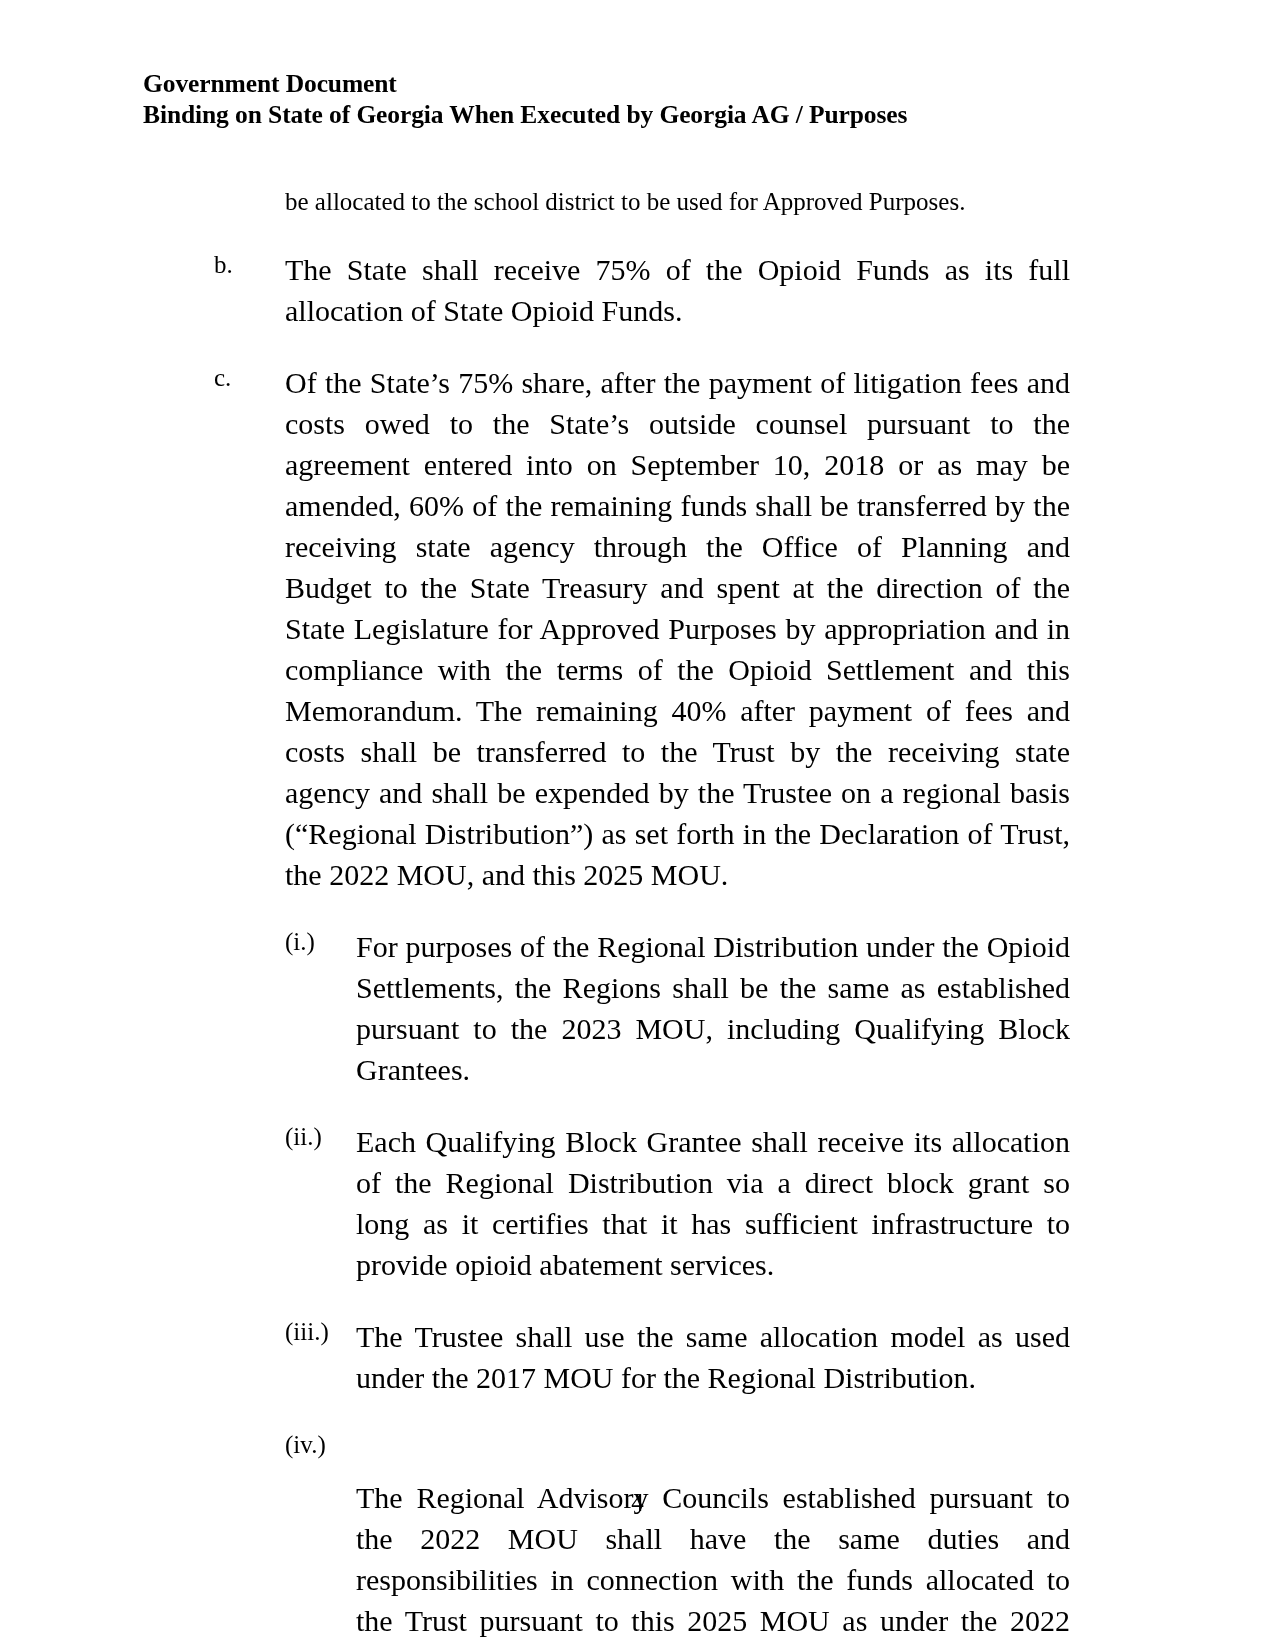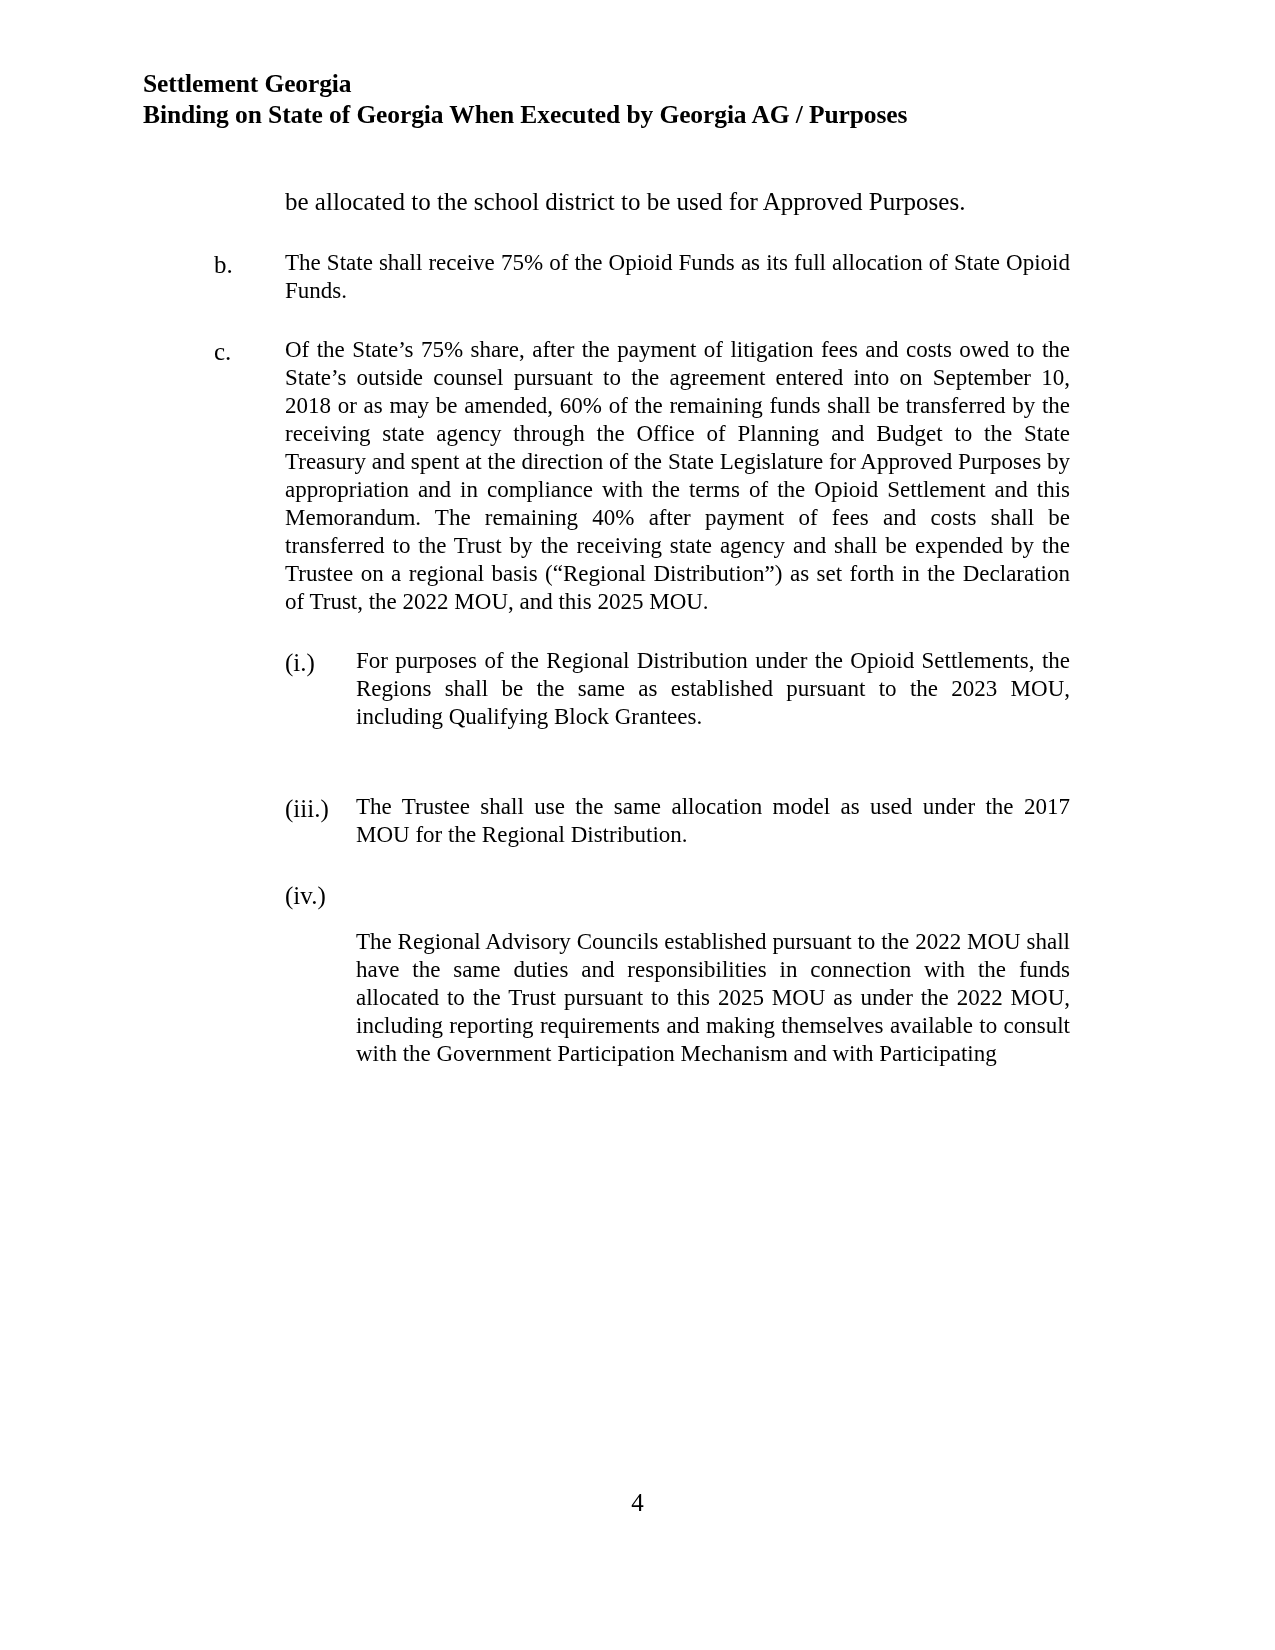--- a/index.html
+++ b/index.html
@@ -50,22 +50,22 @@
   }
 
   .marker {
     flex: 0 0 auto;
     font-size: 25px;
     line-height: 31.6px;
     white-space: nowrap;
   }
   .para-text {
     flex: 1 1 auto;
-    font-size: 23px;
-    line-height: 28px;
+    font-size: 30px;
+    line-height: 41px;
     text-align: justify;
     text-justify: inter-word;
     -webkit-hyphens: none;
     hyphens: none;
   }
   .para-text.last-flush { text-align: justify; margin-top: 48px; }
 
   
   .cont-l1 {
     margin-left: 285px;
@@ -104,21 +104,21 @@
     font-size: 25px;
     line-height: 30px;
   }
 </style>
 </head>
 <body>
 
 <div class="page">
 
   <div class="doc-header">
-    <span class="hdr-line">Settlement Georgia</span>
+    <span class="hdr-line">Government Document</span>
     <span class="hdr-line">Binding on State of Georgia When Executed by Georgia AG / Purposes</span>
   </div>
 
   <div class="body-region">
 
     <div class="cont-l1">
       <span>be allocated to the school district to be used for Approved Purposes.</span>
     </div>
 
     <div class="gap-md"></div>
@@ -137,20 +137,24 @@
 
     <div class="gap-md"></div>
 
     <div class="row item-l2">
       <div class="marker">(i.)</div>
       <div class="para-text">For purposes of the Regional Distribution under the Opioid Settlements, the Regions shall be the same as established pursuant to the 2023 MOU, including Qualifying Block Grantees.</div>
     </div>
 
     <div class="gap-md"></div>
 
+    <div class="row item-l2">
+      <div class="marker">(ii.)</div>
+      <div class="para-text">Each Qualifying Block Grantee shall receive its allocation of the Regional Distribution via a direct block grant so long as it certifies that it has sufficient infrastructure to provide opioid abatement services.</div>
+    </div>
 
     <div class="gap-md"></div>
 
     <div class="row item-l2">
       <div class="marker">(iii.)</div>
       <div class="para-text">The Trustee shall use the same allocation model as used under the 2017 MOU for the Regional Distribution.</div>
     </div>
 
     <div class="gap-md"></div>
 

